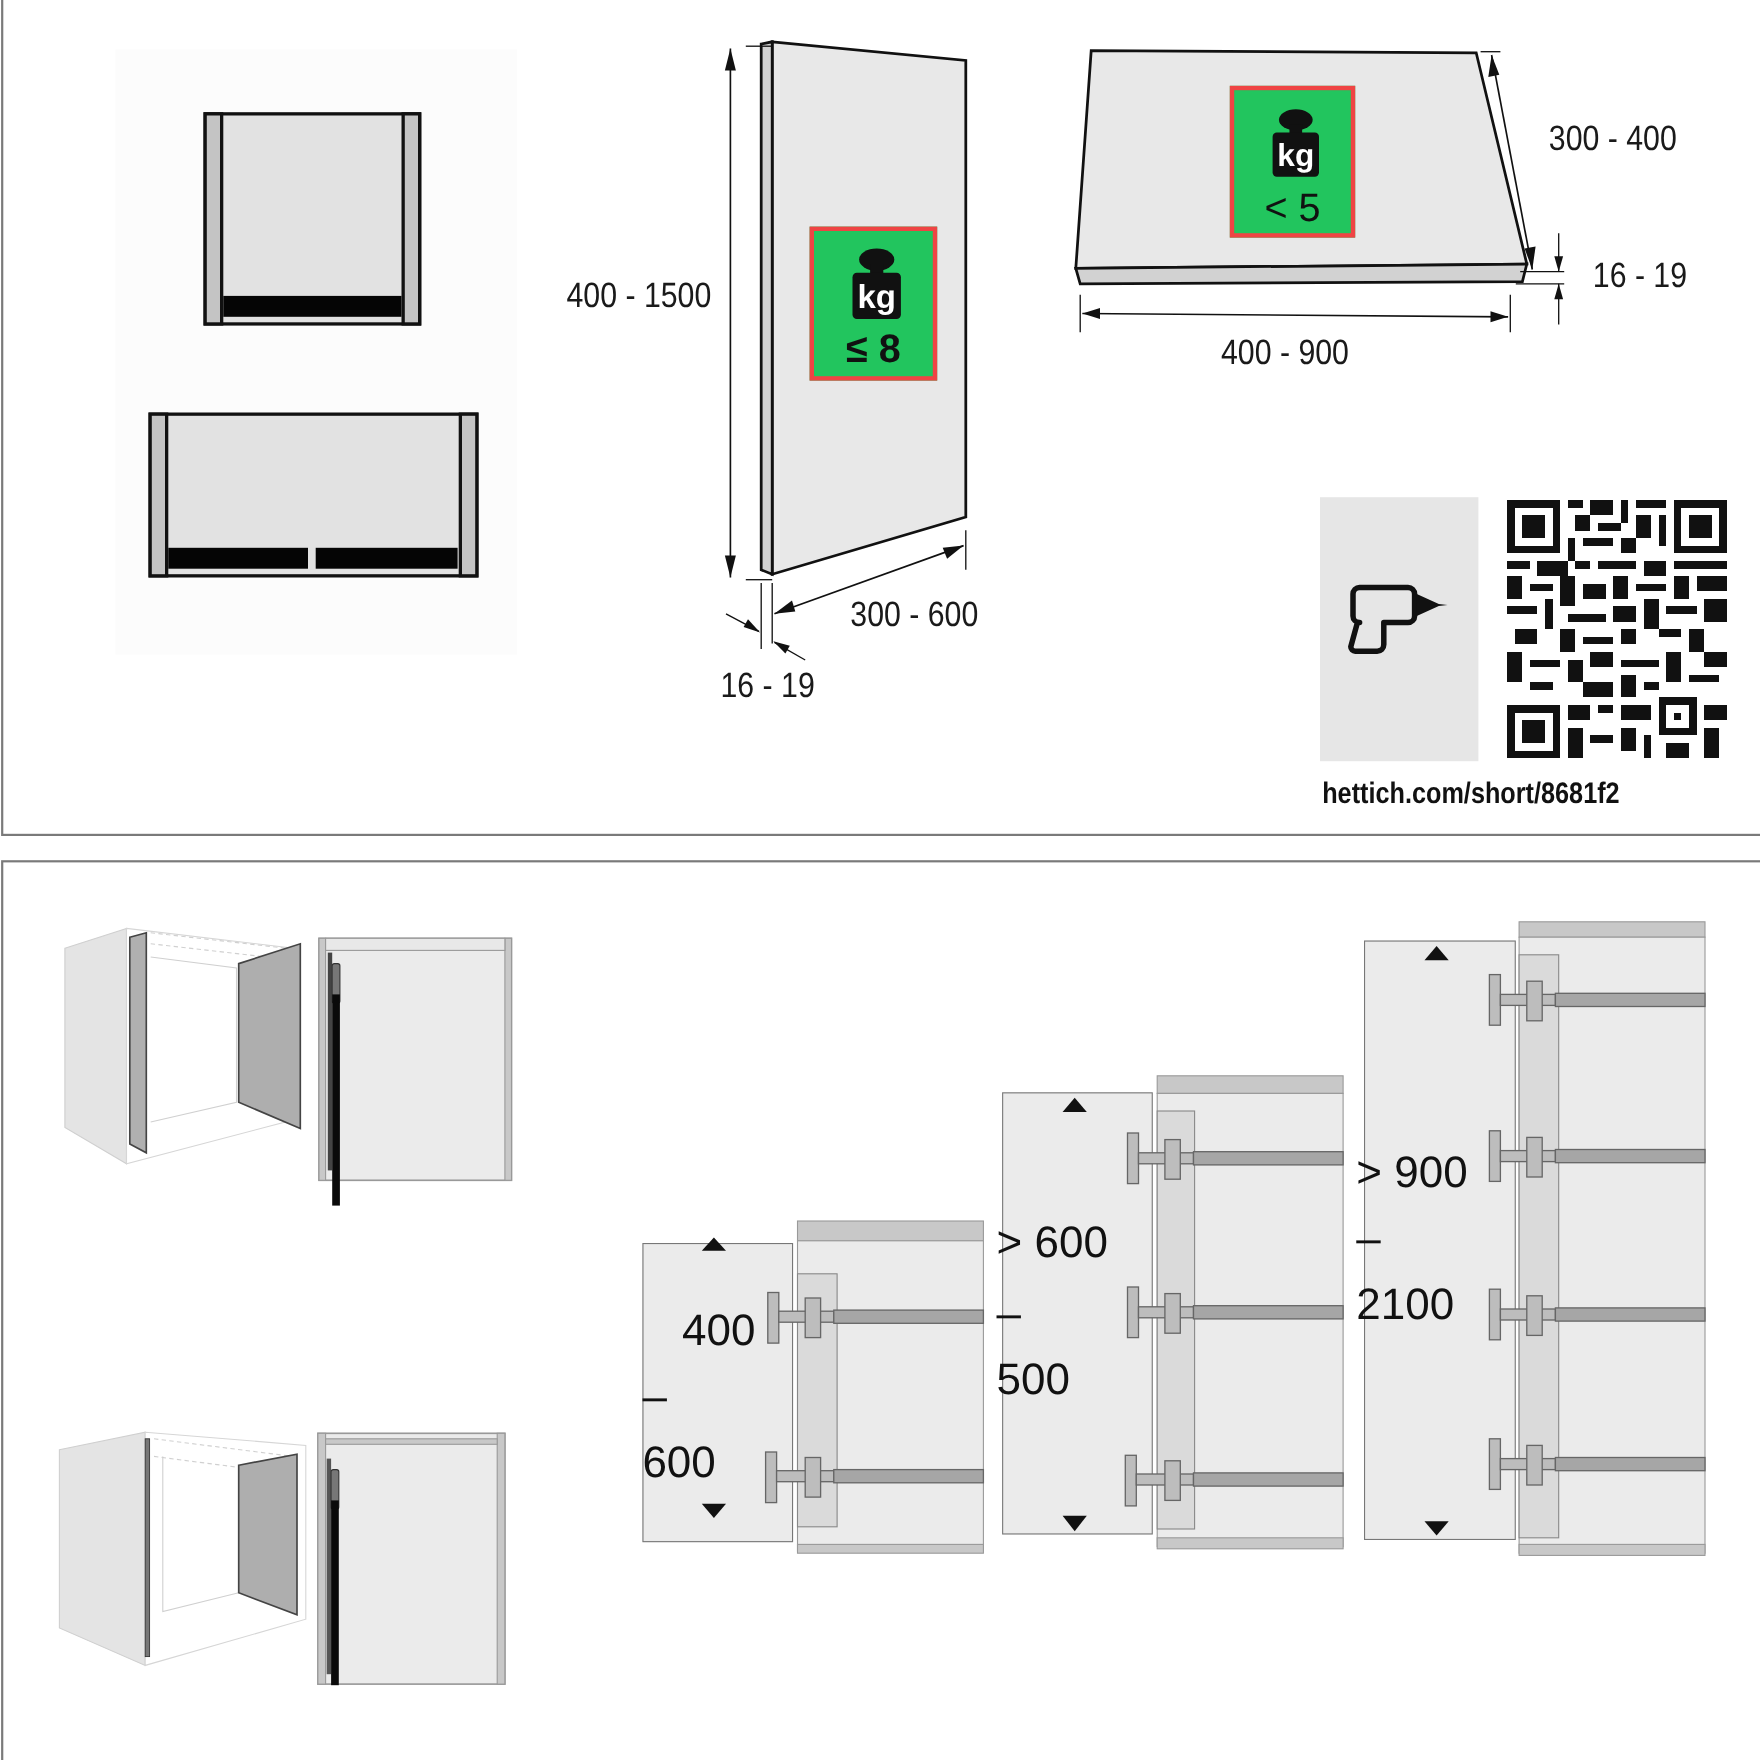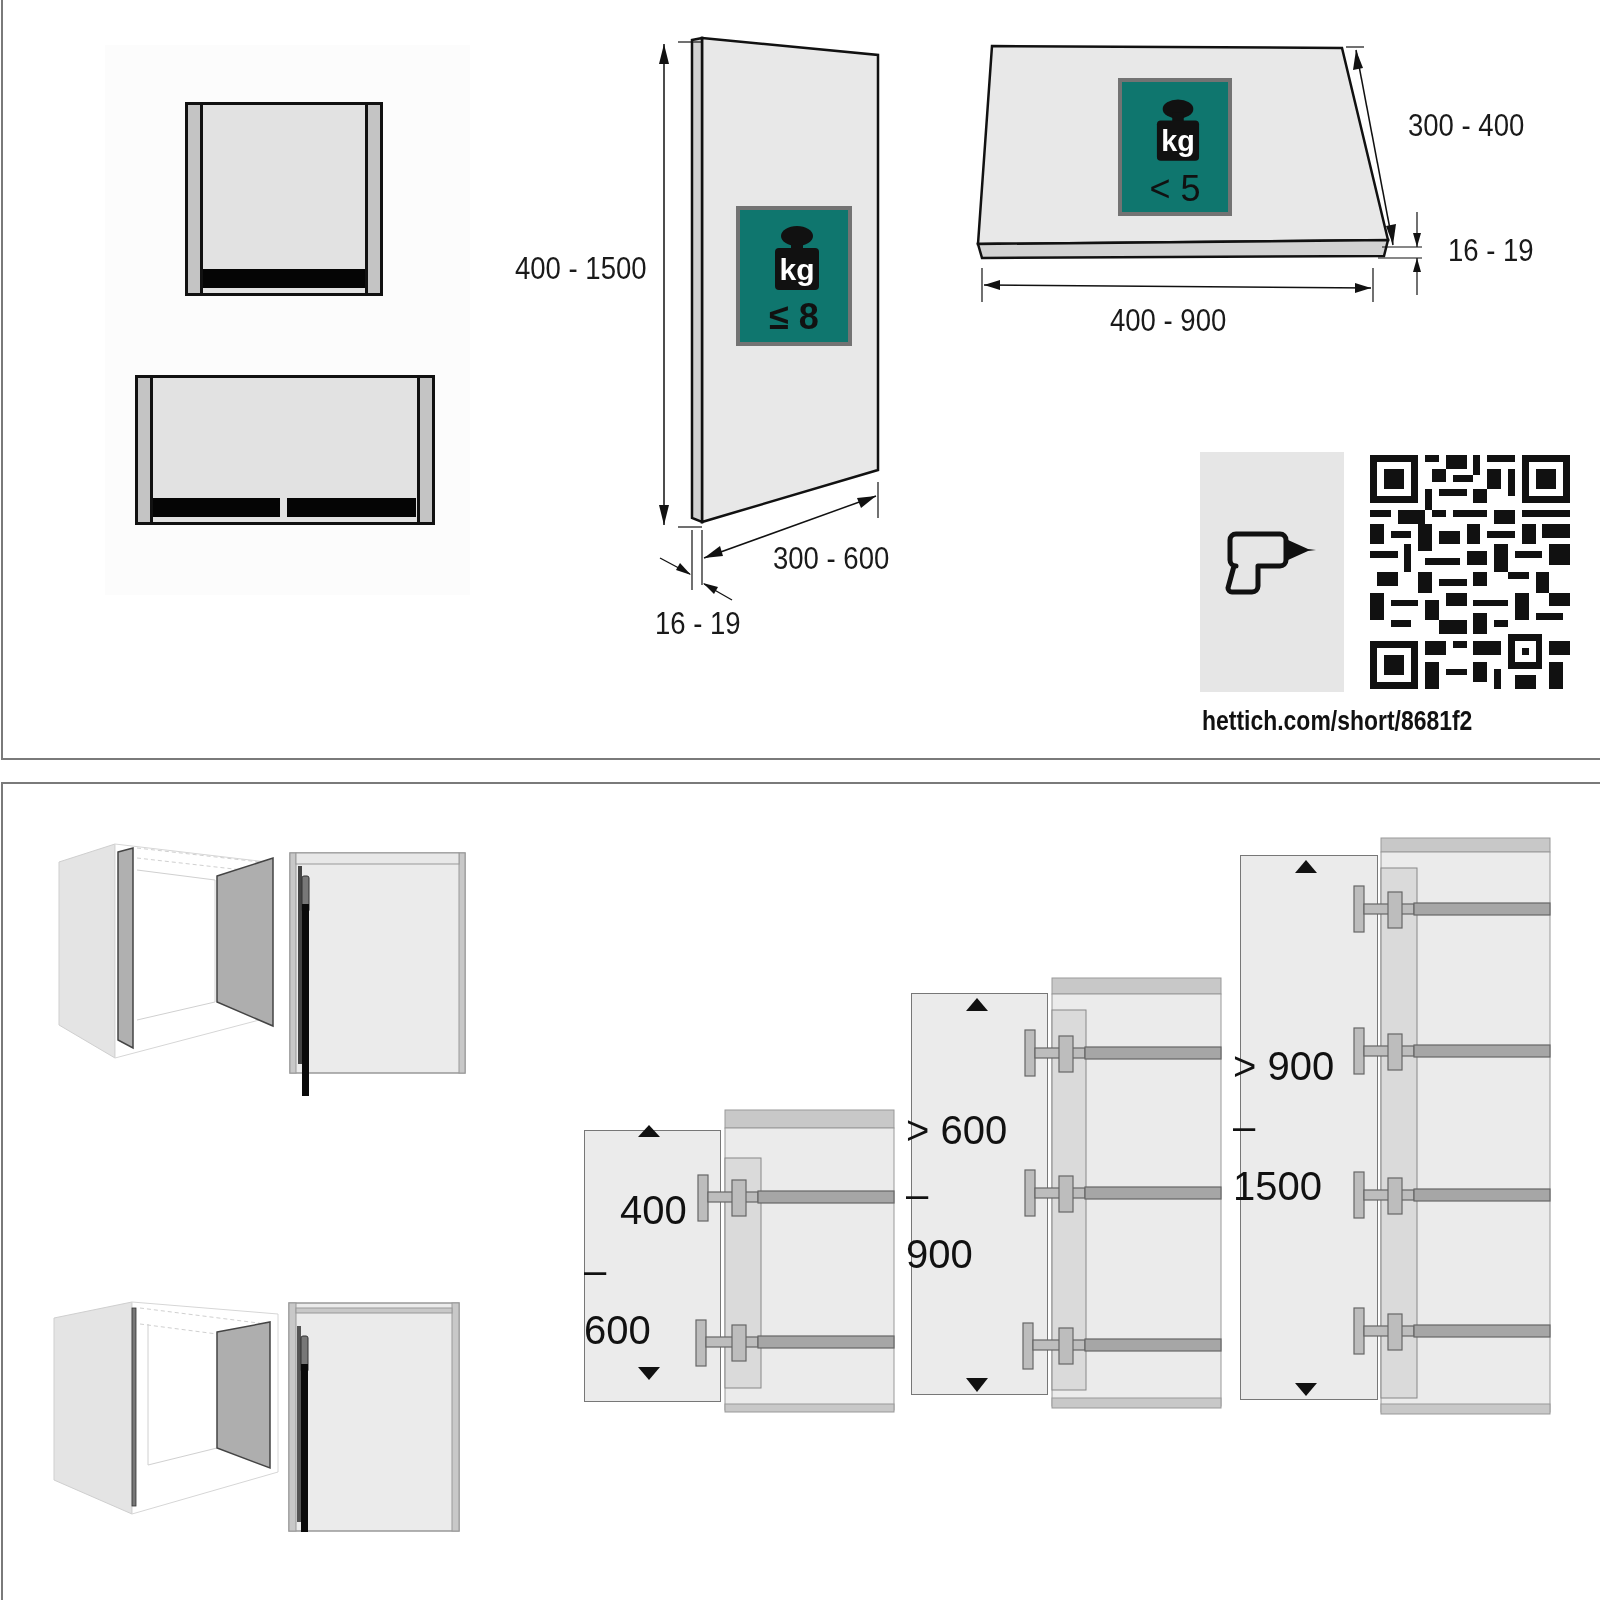--- a/index.html
+++ b/index.html
@@ -9,21 +9,21 @@
   .panel-top { top: -2px; height: 758px; }
   .panel-bottom { top: 782px; height: 830px; }
   .abs { position: absolute; }
   svg { position: absolute; overflow: visible; }
   .dim { font-family: "Liberation Sans", "DejaVu Sans", sans-serif; font-size: 32px; color: #1a1a1a;
          position: absolute; white-space: nowrap; transform: scaleX(0.86); transform-origin: left center; }
   .bigdim { font-family: "Liberation Sans", "DejaVu Sans", sans-serif; font-size: 40px; font-weight: normal;
             color: #111; position: absolute; text-align: left; white-space: nowrap; }
   .url { font-family: "Liberation Sans", "DejaVu Sans", sans-serif; font-weight: bold; font-size: 27px;
          color: #111; position: absolute; white-space: nowrap; transform: scaleX(0.85); transform-origin: left center; }
-  .kg-box { position: absolute; border: 4px solid #737373; background: #0f766e; box-sizing: border-box; }
+  .kg-box { position: absolute; border: 4px solid #ef4444; background: #22c55e; box-sizing: border-box; }
   .kg-label { position: absolute; left: 0; right: 0; text-align: center; font-size: 36px; color: #111; }
   .drill-box { position: absolute; background: #e6e6e6; }
 </style>
 </head>
 <body>
 
 <div class="panel panel-top"></div>
 
 <div class="abs" style="left:105px;top:45px;width:365px;height:550px;background:#fcfcfc;"></div>
 
@@ -296,21 +296,21 @@
   </g>
   <g fill="#bdbdbd" stroke="#666" stroke-width="1.2">
     <rect x="112" y="345" width="10" height="46"></rect>
       <rect x="122" y="362" width="52" height="10"></rect>
       <rect x="148" y="350" width="14" height="36"></rect>
       <rect x="174" y="361" width="136" height="12" fill="#a6a6a6"></rect>
   </g>
 </svg>
 <div class="bigdim" style="left:906px;top:1096px;width:120px;margin-top:12px;">&gt; 600</div>
 <div class="bigdim" style="left:906px;top:1172px;width:120px;">–</div>
-<div class="bigdim" style="left:906px;top:1232px;width:120px;">900</div>
+<div class="bigdim" style="left:906px;top:1232px;width:120px;">500</div>
 
 <div class="abs" style="left:1240px;top:855px;width:138px;height:545px;background:#ebebeb;border:1.5px solid #777;box-sizing:border-box;"></div>
 <svg style="left:1240px;top:838px" width="310" height="585" viewBox="0 0 310 585">
   <polygon points="55,35 77,35 66,22" fill="#111"></polygon>
   <polygon points="55,545 77,545 66,558" fill="#111"></polygon>
   <rect x="141" y="0" width="169" height="14" fill="#c8c8c8" stroke="#999"></rect>
   <rect x="141" y="14" width="169" height="560" fill="#ebebeb" stroke="#999"></rect>
   <rect x="141" y="566" width="169" height="10" fill="#c8c8c8" stroke="#999"></rect>
   <rect x="141" y="30" width="36" height="530" fill="#dadada" stroke="#888"></rect>
   <g fill="#bdbdbd" stroke="#666" stroke-width="1.2">
@@ -333,13 +333,13 @@
   </g>
   <g fill="#bdbdbd" stroke="#666" stroke-width="1.2">
     <rect x="114" y="470" width="10" height="46"></rect>
       <rect x="124" y="488" width="50" height="10"></rect>
       <rect x="148" y="476" width="14" height="36"></rect>
       <rect x="174" y="487" width="136" height="12" fill="#a6a6a6"></rect>
   </g>
 </svg>
 <div class="bigdim" style="left:1233px;top:1044px;width:130px;">&gt; 900</div>
 <div class="bigdim" style="left:1233px;top:1104px;width:130px;">–</div>
-<div class="bigdim" style="left:1233px;top:1164px;width:130px;">1500</div>
+<div class="bigdim" style="left:1233px;top:1164px;width:130px;">2100</div>
 
 </body></html>

